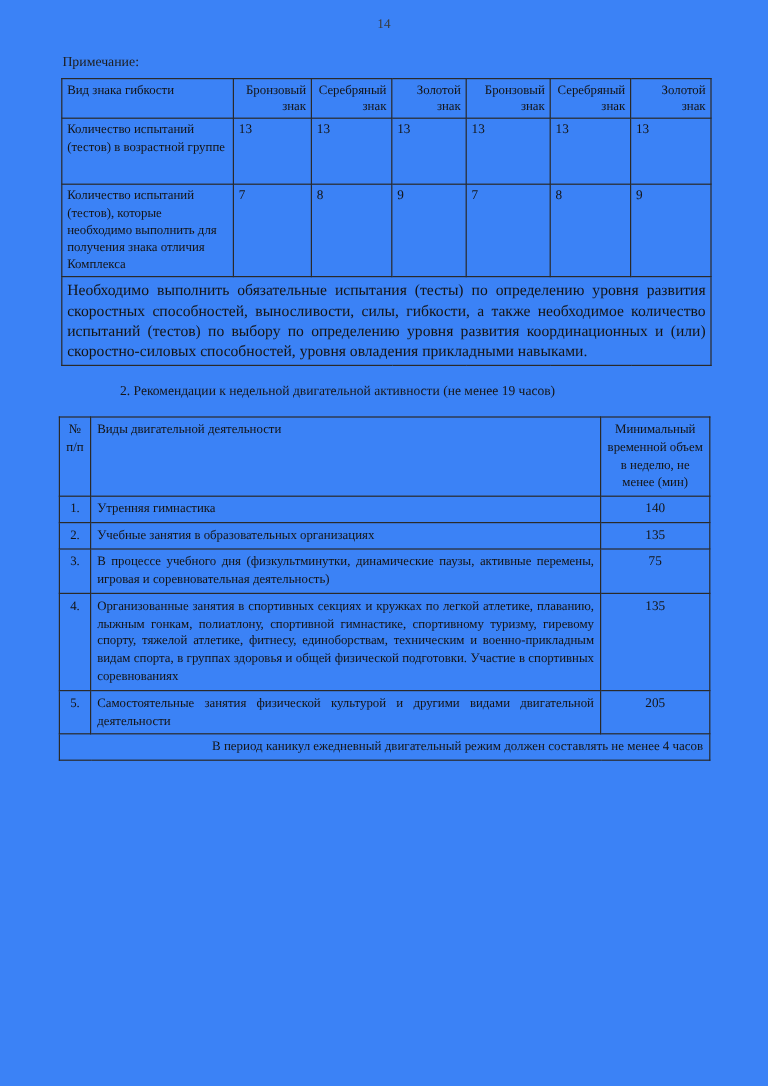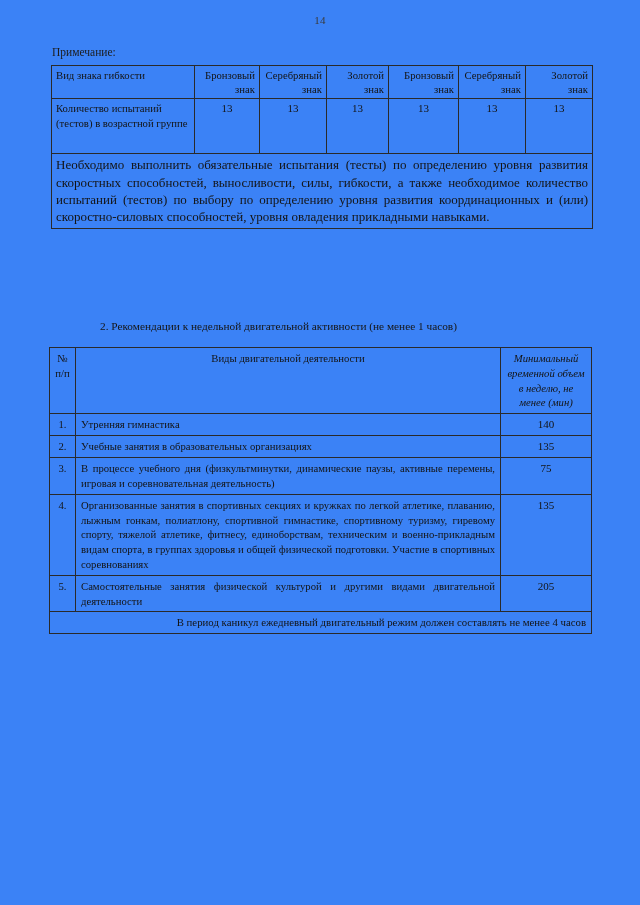--- a/index.html
+++ b/index.html
@@ -70,21 +70,20 @@
     vertical-align: top;
     padding-top: 3px;
   }
   .sign-head {
     text-align: right;
     vertical-align: top;
     padding-top: 3px;
     line-height: 1.42;
   }
   .num-cell {
-    text-align: center;
     vertical-align: middle;
     font-size: 11px;
   }
   .desc-cell {
     vertical-align: top;
     padding: 3px 5px 4px 5px;
   }
   .note-block {
     text-align: justify;
     text-align-last: left;
@@ -131,29 +130,28 @@
     text-align: center;
     vertical-align: top;
     padding-top: 4px;
   }
   .t2-head-idx {
     text-align: center;
     vertical-align: middle;
     line-height: 1.3;
   }
   .t2-head-name {
-    text-align: center;
+    text-align: left;
     vertical-align: middle;
   }
   .t2-head-val {
     text-align: center;
     vertical-align: top;
     line-height: 1.4;
     padding-top: 4px;
-    font-style: italic;
   }
   .t2-activity {
     text-align: justify;
     text-align-last: left;
     vertical-align: top;
   }
   .t2-activity.plain {
     text-align: right;
     text-align-last: left;
   }
@@ -202,26 +200,35 @@
       <tr>
         <td class="desc-cell cell-tall-1">Количество испытаний (тестов) в возрастной группе</td>
         <td class="num-cell">13</td>
         <td class="num-cell">13</td>
         <td class="num-cell">13</td>
         <td class="num-cell">13</td>
         <td class="num-cell">13</td>
         <td class="num-cell">13</td>
       </tr>
       <tr>
+        <td class="desc-cell cell-tall-2">Количество испытаний (тестов), которые необходимо выполнить для получения знака отличия Комплекса</td>
+        <td class="num-cell">7</td>
+        <td class="num-cell">8</td>
+        <td class="num-cell">9</td>
+        <td class="num-cell">7</td>
+        <td class="num-cell">8</td>
+        <td class="num-cell">9</td>
+      </tr>
+      <tr>
         <td class="note-block" colspan="7">Необходимо выполнить обязательные испытания (тесты) по определению уровня развития скоростных способностей, выносливости, силы, гибкости, а также необходимое количество испытаний (тестов) по выбору по определению уровня развития координационных и (или) скоростно-силовых способностей, уровня овладения прикладными навыками.</td>
       </tr>
     </tbody>
   </table>
 
-  <div class="section-heading">2. Рекомендации к недельной  двигательной активности (не менее  1 часов)</div>
+  <div class="section-heading">2. Рекомендации к недельной  двигательной активности (не менее  19 часов)</div>
 
   <table class="table2">
     <colgroup>
       <col class="t2-c1">
         <col class="t2-c2">
         <col class="t2-c3">
     </colgroup>
     <tbody>
       <tr>
         <td class="t2-head-idx">

